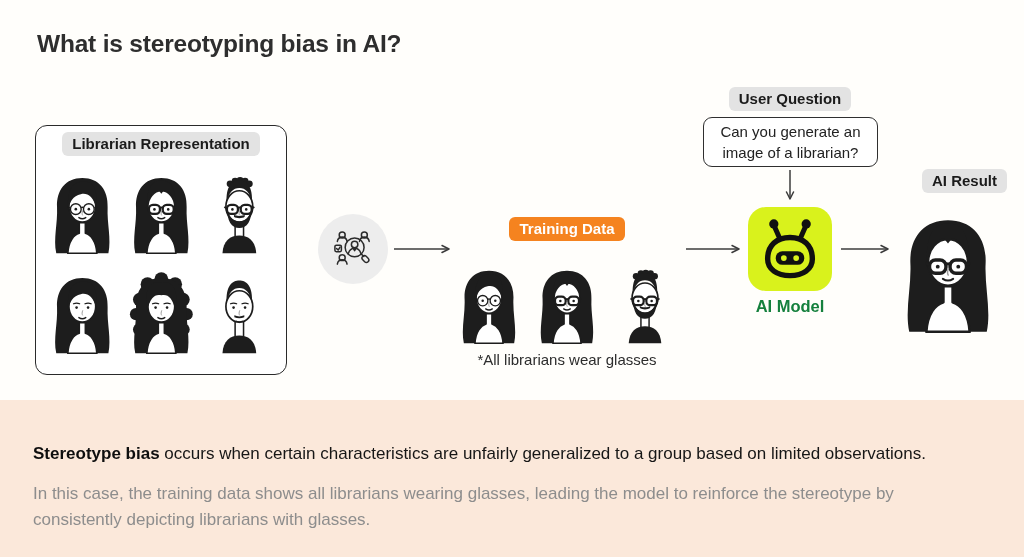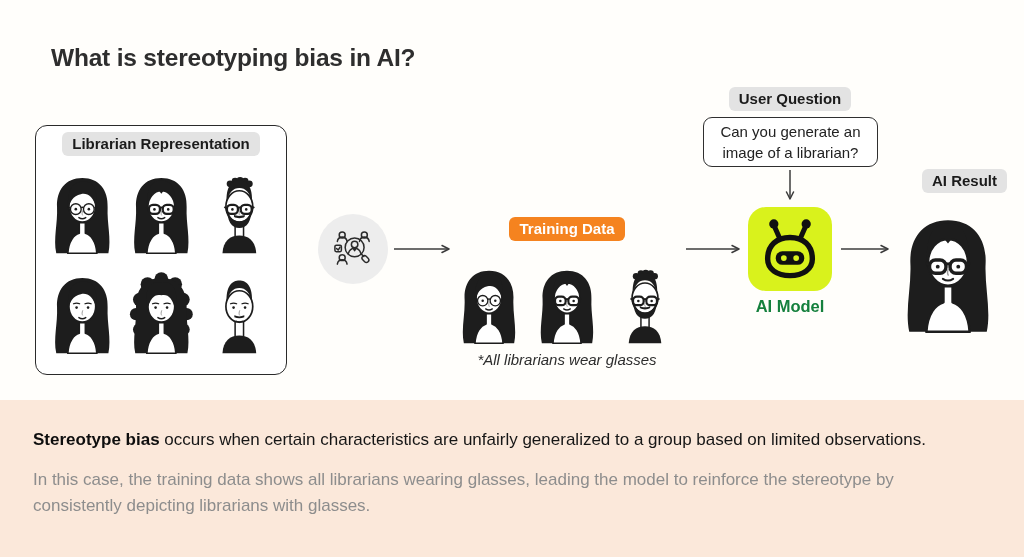--- a/index.html
+++ b/index.html
@@ -1,20 +1,20 @@
 <!DOCTYPE html>
 <html><head>
 <meta charset="utf-8">
 <style>
   html,body{margin:0;padding:0;background:#fff;}
   body{width:1024px;height:557px;font-family:"Liberation Sans","DejaVu Sans",sans-serif;}
   .canvas{position:relative;width:1024px;height:557px;background:var(--bg,#FFFEFB);overflow:hidden;}
   .overlay{position:absolute;left:0;top:0;pointer-events:none;}
 
-  .title{position:absolute;left:33px;top:26px;margin:18px;font-size:24.5px;font-weight:700;
+  .title{position:absolute;left:33px;top:26px;margin:4px;font-size:24.5px;font-weight:700;
          letter-spacing:-0.2px;color:var(--title,#2E2E2E);}
   .brand{position:absolute;left:797px;top:14px;display:flex;align-items:center;gap:10px;height:46px;}
   .brand-text{font-size:20px;color:#3a3a3a;letter-spacing:0.2px;}
 
   .chip{display:inline-block;background:var(--chip,#E3E3E3);border-radius:6px;
         padding:3px 10px 4px;font-weight:700;font-size:15px;color:#1b1b1b;white-space:nowrap;}
   .chip--orange{background:var(--accent_orange,#F5831F);color:#fff;margin-top:33px;}
   .chip-row{text-align:center;}
 
   .lib-box{position:absolute;left:35px;top:125px;width:252px;height:250px;background:#fff;
@@ -23,36 +23,36 @@
              padding:6px 8px 0 8px;column-gap:2px;row-gap:4px;}
   .avatar{overflow:hidden;}
   .avatar svg{width:100%;height:100%;display:block;}
 
   .sampler{position:absolute;left:318px;top:214px;width:70px;height:70px;border-radius:50%;
            background:var(--circle_bg,#EDEDED);display:flex;align-items:center;justify-content:center;}
 
   .training-wrap{position:absolute;left:452px;top:184px;width:230px;}
   .training-faces{display:flex;justify-content:space-between;margin-top:6px;height:97px;}
   .training-faces .avatar{width:74px;height:97px;}
-  .training-caption{margin-top:7px;text-align:center;font-size:15px;color:#2d2d2d;font-style:italic;}
+  .training-caption{margin-top:7px;text-align:center;font-size:15px;color:#2d2d2d;}
 
   .uq-chip-wrap{position:absolute;left:700px;top:87px;width:180px;text-align:center;}
   .bubble{position:absolute;left:703px;top:117px;width:175px;height:50px;box-sizing:border-box;
           background:#fff;border:1.6px solid #2f2f2f;border-radius:9px;display:flex;
           align-items:center;justify-content:center;text-align:center;font-size:15px;
           line-height:1.42;color:#222;padding:2px 8px;}
   .ai-tile{position:absolute;left:748px;top:207px;width:84px;height:84px;background:var(--lime,#D9F21C);
            border-radius:18px;display:flex;align-items:center;justify-content:center;}
   .ai-label{position:absolute;left:748px;top:297px;width:84px;text-align:center;
             font-size:16.5px;font-weight:700;color:#15803d;}
   .result-chip-wrap{position:absolute;left:889px;top:169px;width:118px;text-align:right;}
   .result-avatar{position:absolute;left:891px;top:213px;width:114px;height:120px;}
 
   .band{position:absolute;left:0;top:400px;width:1024px;height:157px;background:var(--band,#FBE8DA);
-        box-sizing:border-box;padding:27px 0 0 33px;}
+        box-sizing:border-box;padding:41px 0 0 33px;}
   .band p{margin:0;font-size:17px;line-height:26px;}
   .p1{color:#161616;width:905px;font-weight:500;}
   .p1 strong{font-weight:700;color:#0e0e0e;}
   .p2{color:var(--gray_text,#8D8D8D);width:950px;margin-top:14px !important;font-weight:400;}
 </style>
 </head>
 <body style="--bg: #FFFEFB; --band: #FBE8DA; --accent_orange: #F5831F; --lime: #D9F21C; --chip: #E3E3E3; --ink: #1D1D1D; --title: #2E2E2E; --gray_text: #8D8D8D; --arrow: #3C3C3C; --circle_bg: #EDEDED; --logo_light: #F7B07B; --logo_dark: #F4802A;">
 
 <div class="canvas">
 

